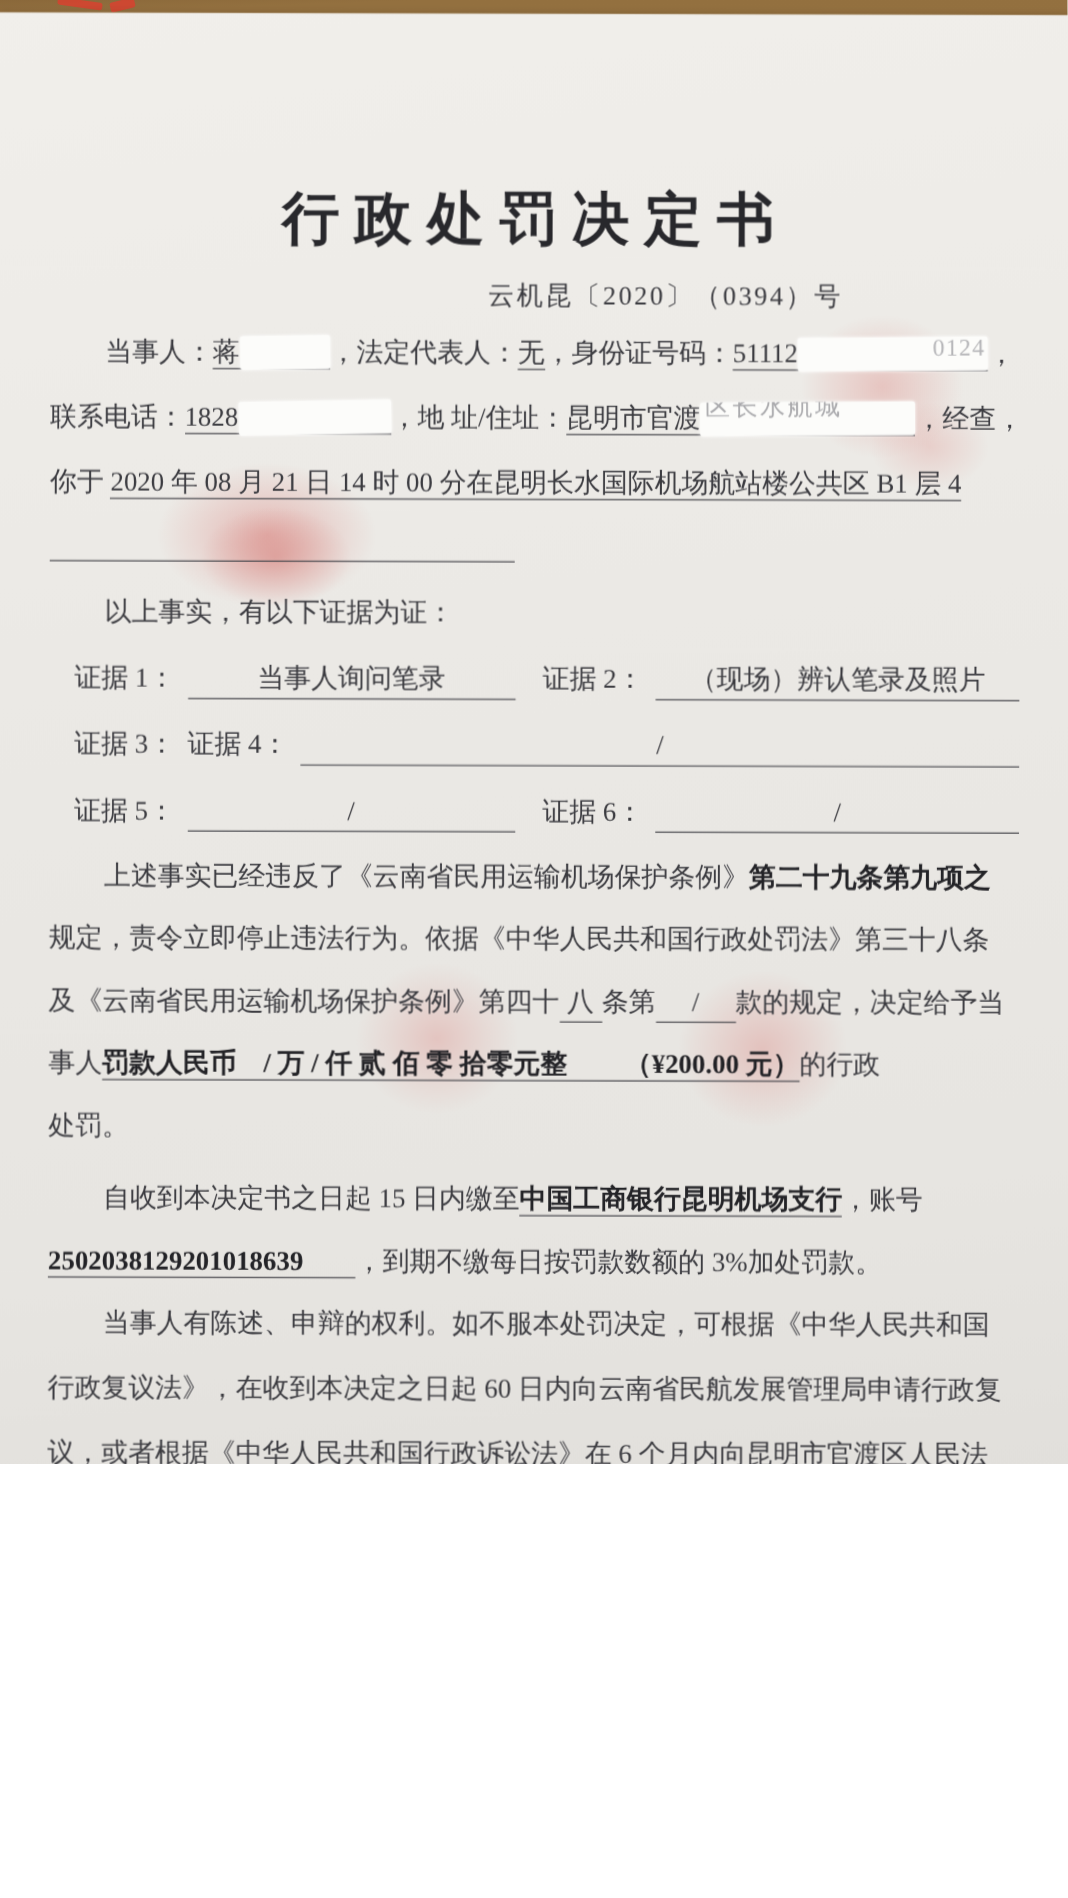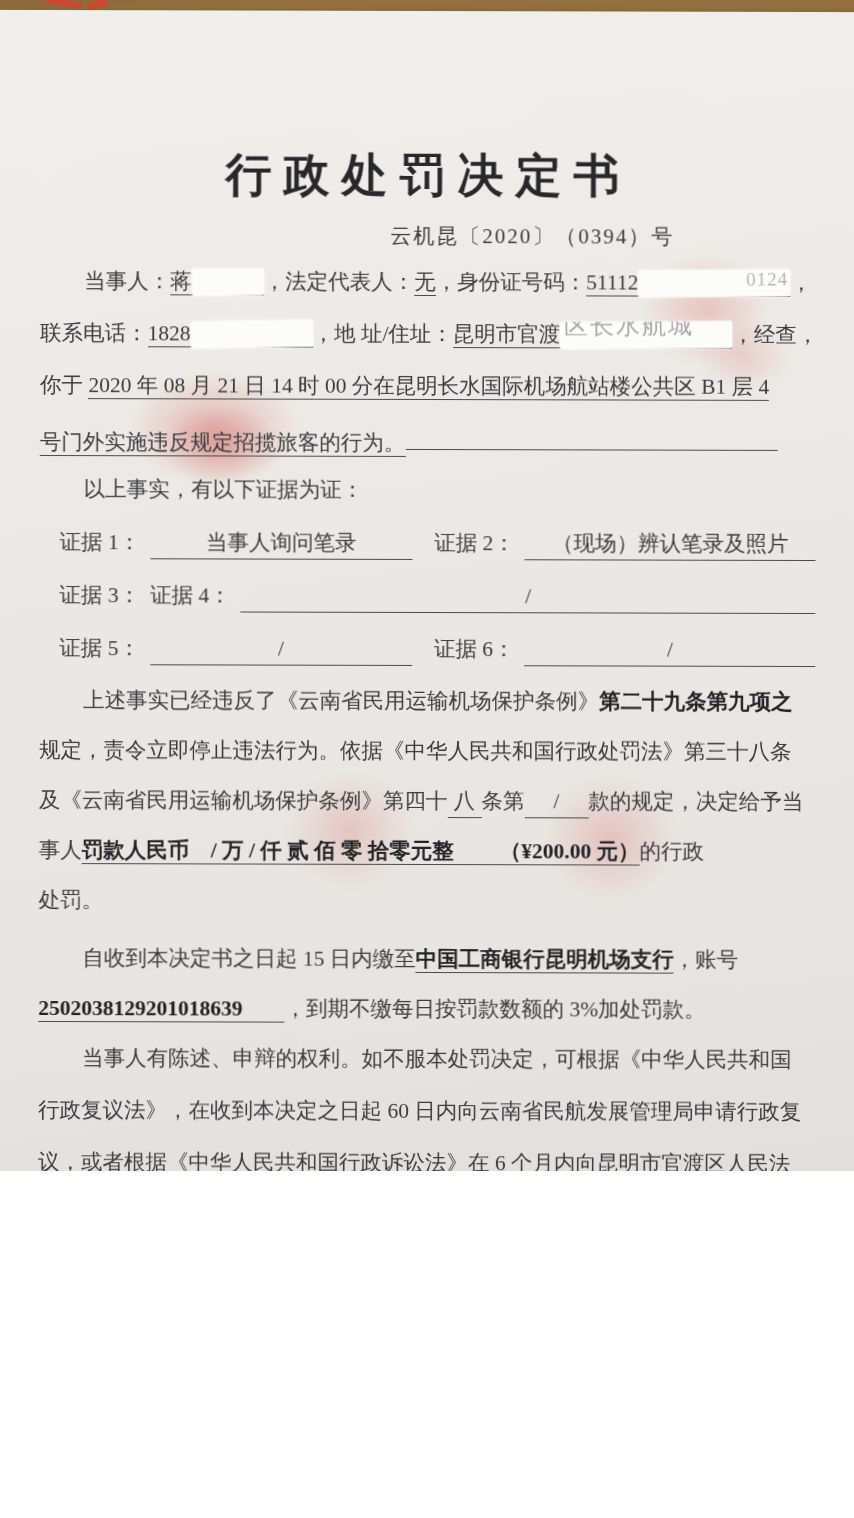--- a/index.html
+++ b/index.html
@@ -19,21 +19,21 @@
   .line{white-space:nowrap; line-height:30px; height:30px;}
   .u{border-bottom:1.6px solid #4b4b50; padding-bottom:1px;}
   .b{font-weight:bold; color:#232327;}
   .indent{padding-left:44px;}
   .redact{
     display:inline-block; background:#fcfcfa; height:27px; vertical-align:-7px;
     position:relative; overflow:hidden; box-shadow:0 0 3px rgba(255,255,255,.95);
     border-radius:2px;
   }
   .hint{position:absolute; right:2px; bottom:2px; color:rgba(110,110,118,.5); font-size:19px; letter-spacing:1px;}
-  .hint-top{position:absolute; left:4px; top:-11px; color:rgba(100,100,108,.55); font-size:24px; letter-spacing:2px;}
+  .hint-top{position:absolute; left:4px; top:-11px; color:rgba(100,100,108,.55); font-size:20px; letter-spacing:2px;}
   .title{ text-align:center; margin-top:134px; line-height:62px; height:62px;
     font-size:46px; font-weight:bold; letter-spacing:12px; color:#28282c;}
   .docnum{ text-align:center; margin-top:14px; line-height:30px; height:30px;
     transform:translateX(104px); letter-spacing:2px; font-size:21px;}
   .facts{margin-top:16px;}
   .facts .line{margin-bottom:22px;}
   .fill-rule{display:inline-block; width:320px; border-bottom:1.6px solid #4b4b50; height:26px; vertical-align:baseline;}
   .ev-intro{margin-top:4px; line-height:30px; height:30px;}
   .ev-rows{margin-top:22px;}
   .ev-row{display:flex; align-items:baseline; padding-left:20px; line-height:32px; height:32px; margin-bottom:21px; white-space:nowrap;}
@@ -87,21 +87,21 @@
         <div class="line indent">
           <span>当事人：</span><span class="u"><span>蒋</span><span class="redact" style="width:72px; transform:rotate(-1deg);"></span></span><span>，法定代表人：</span><span class="u">无</span><span>，身份证号码：</span><span class="u"><span>51112</span><span class="redact" style="width:152px; transform:rotate(-.6deg);"><span class="hint">0124</span></span></span><span>，</span>
         </div>
         <div class="line">
           <span>联系电话：</span><span class="u"><span>1828</span><span class="redact" style="width:122px; transform:rotate(-1.2deg);"></span></span><span>，地 址/住址：</span><span class="u"><span>昆明市官渡</span><span class="redact" style="width:172px; transform:rotate(-.5deg);"><span class="hint-top">区长水航城</span></span></span><span>，经查，</span>
         </div>
         <div class="line">
           <span>你于 </span><span class="u">2020 年 08 月 21 日 14 时 00 分在昆明长水国际机场航站楼公共区 B1 层 4</span>
         </div>
         <div class="line">
-          <span class="u">号门外实施违反规定招揽旅客的行为。</span><span class="fill-rule" style="width:372px;"></span>
+          <span class="fill-rule" style="width:372px;"></span>
         </div>
       </div>
 
       <div class="ev-intro indent">以上事实，有以下证据为证：</div>
 
       <div class="ev-rows">
         <div class="ev-row">
           <span class="ev-label">证据 1：</span>
           <span class="ev-v1">当事人询问笔录</span>
           <span class="ev-label">证据 2：</span>

